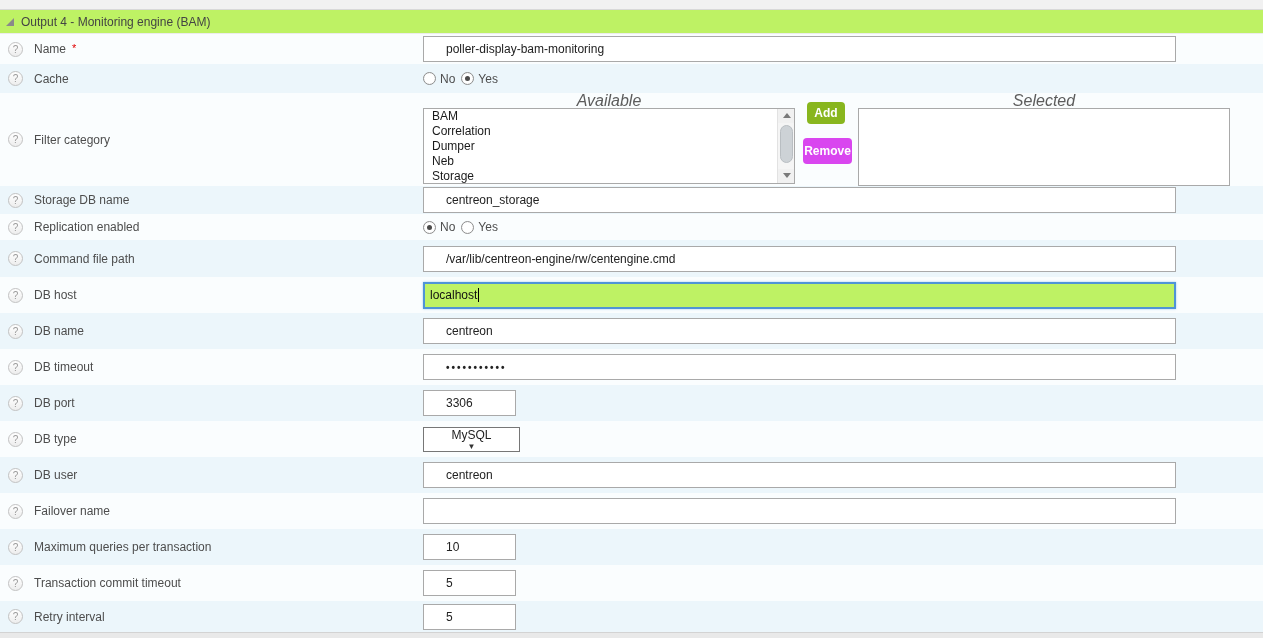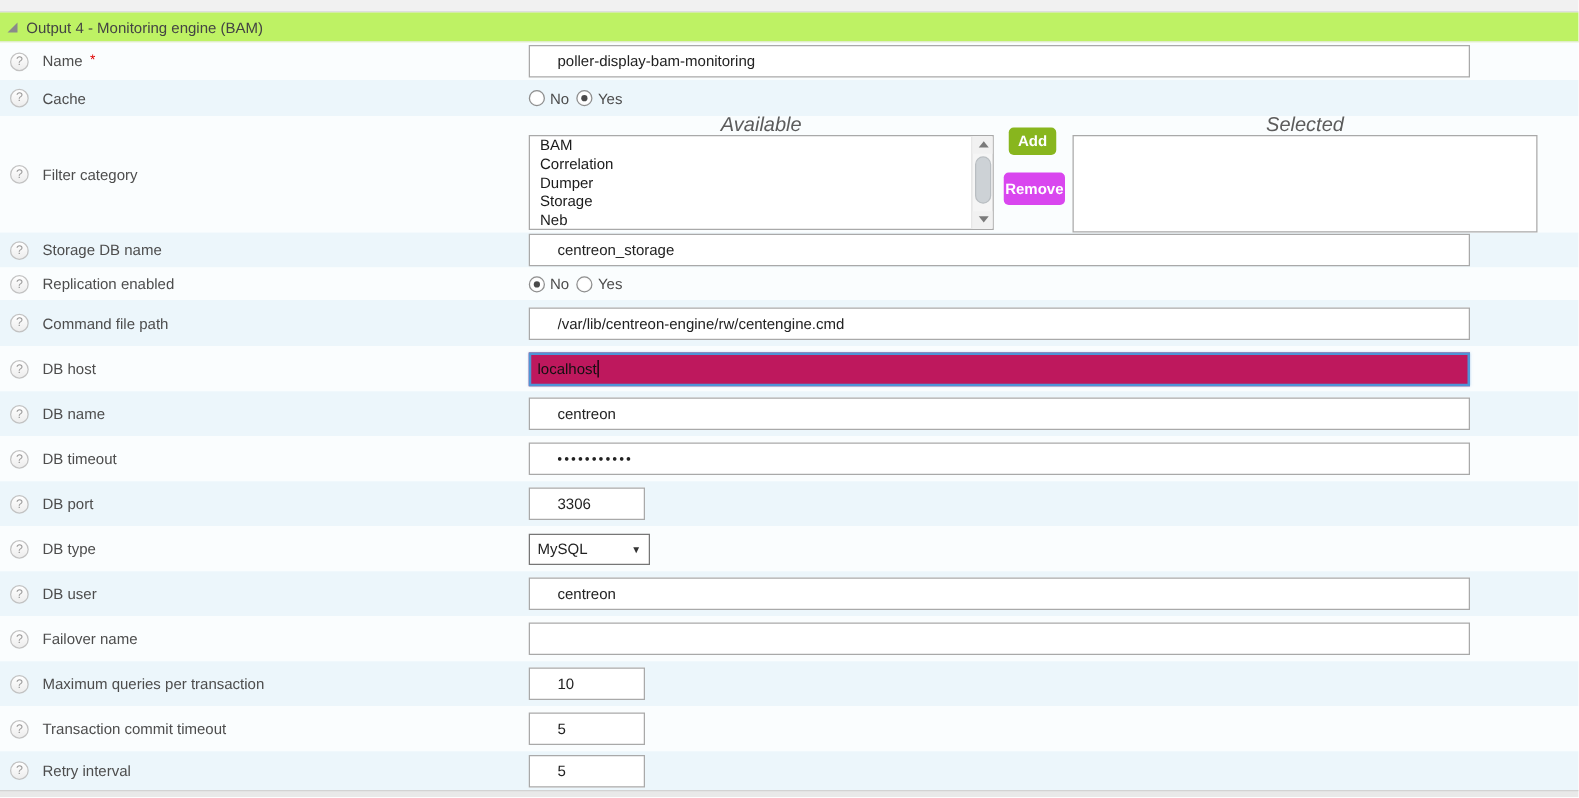--- a/index.html
+++ b/index.html
@@ -35,21 +35,21 @@
 
   .field-area { flex:1; display:flex; align-items:center; }
 
   input.txt { height:26px; border:1px solid #a9a9a9; background:#fff; font-family:"Liberation Sans",sans-serif;
     font-size:12px; color:#222; padding:0 22px; }
   .full { width:753px; }
   .small { width:93px; }
   input.pwd { font-size:10px; letter-spacing:2px; font-weight:bold; }
 
   .input-div { height:27px; width:753px; border:2px solid #4f94d6; box-shadow:0 0 2px rgba(80,150,220,.5);
-    background:#be185d; display:flex; align-items:center; padding:0 5px; font-size:12px; color:#111; }
+    background:#bef264; display:flex; align-items:center; padding:0 5px; font-size:12px; color:#111; }
   .caret { display:inline-block; width:1px; height:14px; background:#000; margin-left:1px; }
 
   .radio-group { display:flex; align-items:flex-end; font-size:12px; color:#4d4d4d; }
   .radio { display:flex; align-items:center; margin-right:6px; cursor:pointer; }
   .rb { width:13px; height:13px; border:1px solid #8e8e8e; border-radius:50%;
     background:radial-gradient(#ffffff 55%, #e9e9e9); margin-right:4px; position:relative; }
   .radio.checked .rb::after { content:""; position:absolute; left:3px; top:3px; width:5px; height:5px;
     border-radius:50%; background:#4a4a4a; }
 
   
@@ -66,21 +66,21 @@
 
   .scrollbar { position:absolute; top:0; right:0; width:17px; height:74px; background:#f5f5f5; border-left:1px solid #e2e2e2; }
   .sb-btn { position:absolute; left:0; width:17px; height:14px; background:#f1f1f1; display:flex; align-items:center; justify-content:center; }
   .sb-up { top:0; }
   .sb-down { bottom:0; }
   .arr-up { width:0; height:0; border-left:4px solid transparent; border-right:4px solid transparent; border-bottom:5px solid #7a7a7a; }
   .arr-down { width:0; height:0; border-left:4px solid transparent; border-right:4px solid transparent; border-top:5px solid #7a7a7a; }
   .sb-thumb { position:absolute; left:2px; top:16px; width:13px; height:38px; background:#cdd2d6; border:1px solid #b9bec2; border-radius:7px; }
 
   .select-box { width:97px; height:25px; border:1px solid #767676; background:#fff; display:flex;
-    align-items:center; font-size:12px; color:#222; padding:0 6px; cursor:pointer; }
+    align-items:center; font-size:12px; color:#222; padding:0 16px; cursor:pointer;flex-direction:column; }
   .select-box .sel-val { flex:1; }
   .select-arrow { font-size:8px; color:#333; }
 </style>
 </head>
 <body>
 
 <div class="page">
 
   <div class="top-strip"></div>
 
@@ -125,22 +125,22 @@
     </div>
     <div class="field-area">
       <div class="filter-wrap">
         <div class="sel-col">
           <div class="sel-caption">Available</div>
           <div class="listbox">
             <div>
                 <div class="opt">BAM</div>
                 <div class="opt">Correlation</div>
                 <div class="opt">Dumper</div>
+                <div class="opt">Neb</div>
                 <div class="opt">Storage</div>
-                <div class="opt">Neb</div>
               </div>
             <div class="scrollbar">
               <div class="sb-btn sb-up">
                   <span class="arr-up"></span>
                 </div>
               <div class="sb-thumb"></div>
               <div class="sb-btn sb-down">
                   <span class="arr-down"></span>
                 </div>
             </div>

